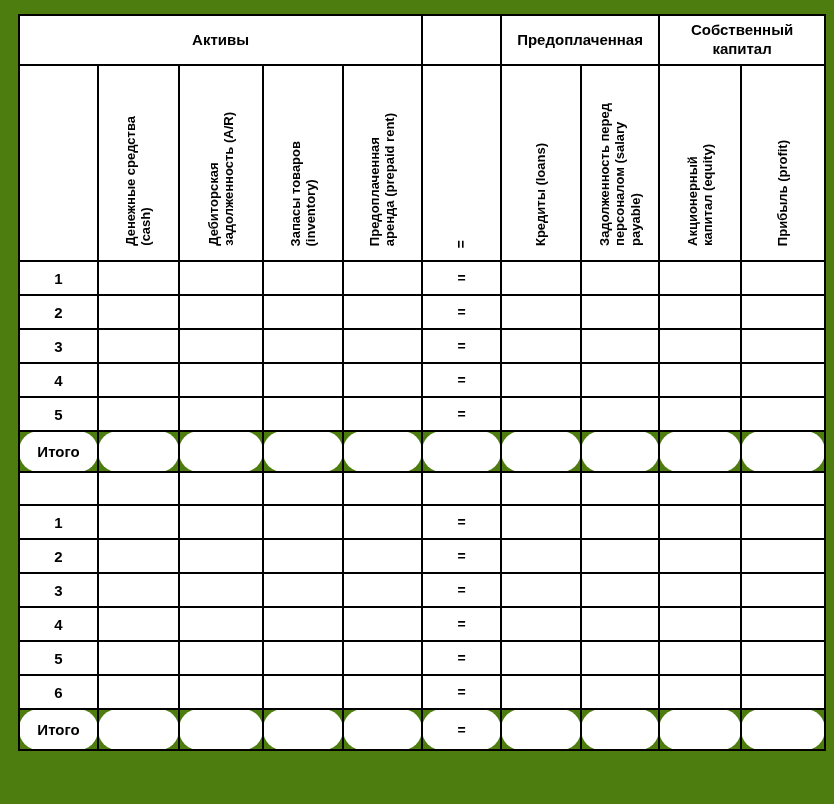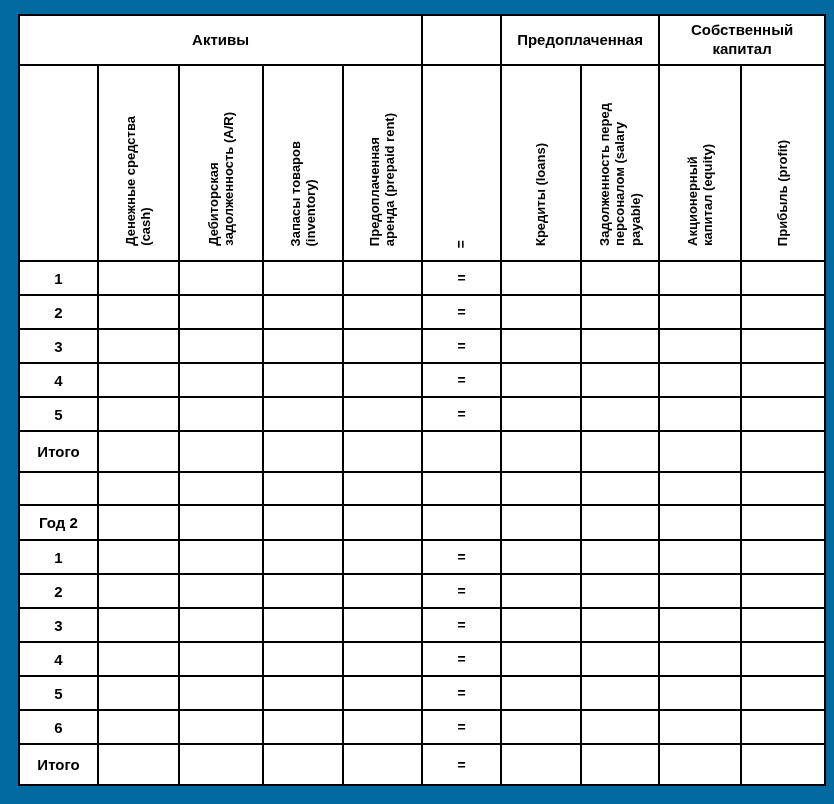--- a/index.html
+++ b/index.html
@@ -6,21 +6,21 @@
     margin: 0;
     padding: 0;
     background: #ffffff;
     color: #000000;
     font-family: "Liberation Sans", "DejaVu Sans", sans-serif;
   }
   .page {
     position: relative;
     width: 834px;
     height: 804px;
-    background: #0369a1;
+    background: #4d7c0f;
     overflow: hidden;
   }
   table.bs {
     position: absolute;
     left: 18px;
     top: 14px;
     width: 806px;
     border-collapse: collapse;
     table-layout: fixed;
   }
@@ -63,21 +63,21 @@
   
   tbody td {
     font-weight: bold;
     font-size: 15px;
     text-align: center;
     vertical-align: middle;
   }
   td.eq-cell { font-size: 14px; }
   tr.row-year   td { height: 33px; }
   tr.row-period td { height: 32px; }
-  tr.row-total  td { height: 39px; }
+  tr.row-total  td { height: 39px; border-radius: 20px; }
   tr.row-spacer td { height: 31px; }
 </style>
 </head>
 <body>
 
 <div class="page">
   <table class="bs">
     <colgroup>
       <col style="width:79px">
         <col style="width:81px">
@@ -214,32 +214,20 @@
           <td></td>
           <td></td>
           <td></td>
           <td></td>
           <td class="eq-cell"></td>
           <td></td>
           <td></td>
           <td></td>
           <td></td>
         </tr>
-        <tr class="row-year">
-          <td>Год 2</td>
-          <td></td>
-          <td></td>
-          <td></td>
-          <td></td>
-          <td class="eq-cell"></td>
-          <td></td>
-          <td></td>
-          <td></td>
-          <td></td>
-        </tr>
         <tr class="row-period">
           <td>1</td>
           <td></td>
           <td></td>
           <td></td>
           <td></td>
           <td class="eq-cell">=</td>
           <td></td>
           <td></td>
           <td></td>

